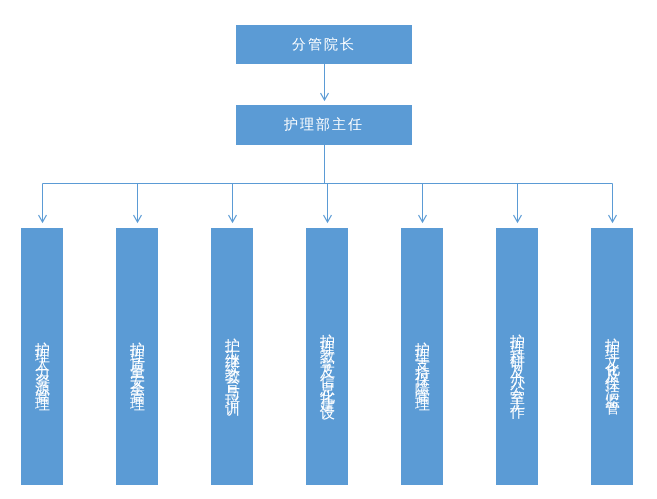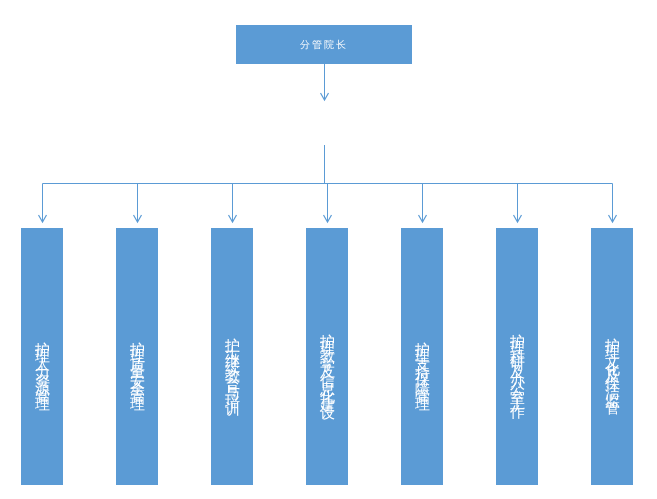--- a/index.html
+++ b/index.html
@@ -29,21 +29,21 @@
     color: #ffffff;
     display: flex;
     align-items: center;
     justify-content: center;
     box-sizing: border-box;
   }
   .top-box {
     left: 236px;
     width: 176px;
     height: 39px;
-    font-size: 10px;
+    font-size: 14px;
     letter-spacing: 2px;
   }
   .root-box   { top: 25px; }
   .manager-box{ top: 105px; height: 40px; }
   .col-box {
     top: 228px;
     width: 42px;
     height: 257px;
   }
   .col-box .vtext {
@@ -90,20 +90,23 @@
       <line x1="422.5" y1="183.5" x2="422.5" y2="222" marker-end="url(#arrow)"></line>
       <line x1="517.5" y1="183.5" x2="517.5" y2="222" marker-end="url(#arrow)"></line>
       <line x1="612.5" y1="183.5" x2="612.5" y2="222" marker-end="url(#arrow)"></line>
     </g>
   </svg>
 
   <div class="box top-box root-box">
     <span>分管院长</span>
   </div>
 
+  <div class="box top-box manager-box">
+    <span>护理部主任</span>
+  </div>
 
   <div class="box col-box col-0">
     <span class="vtext">护理人力资源管理</span>
   </div>
   <div class="box col-box col-1">
     <span class="vtext">护理质量安全管理</span>
   </div>
   <div class="box col-box col-2">
     <span class="vtext">护士继续教育与培训</span>
   </div>

